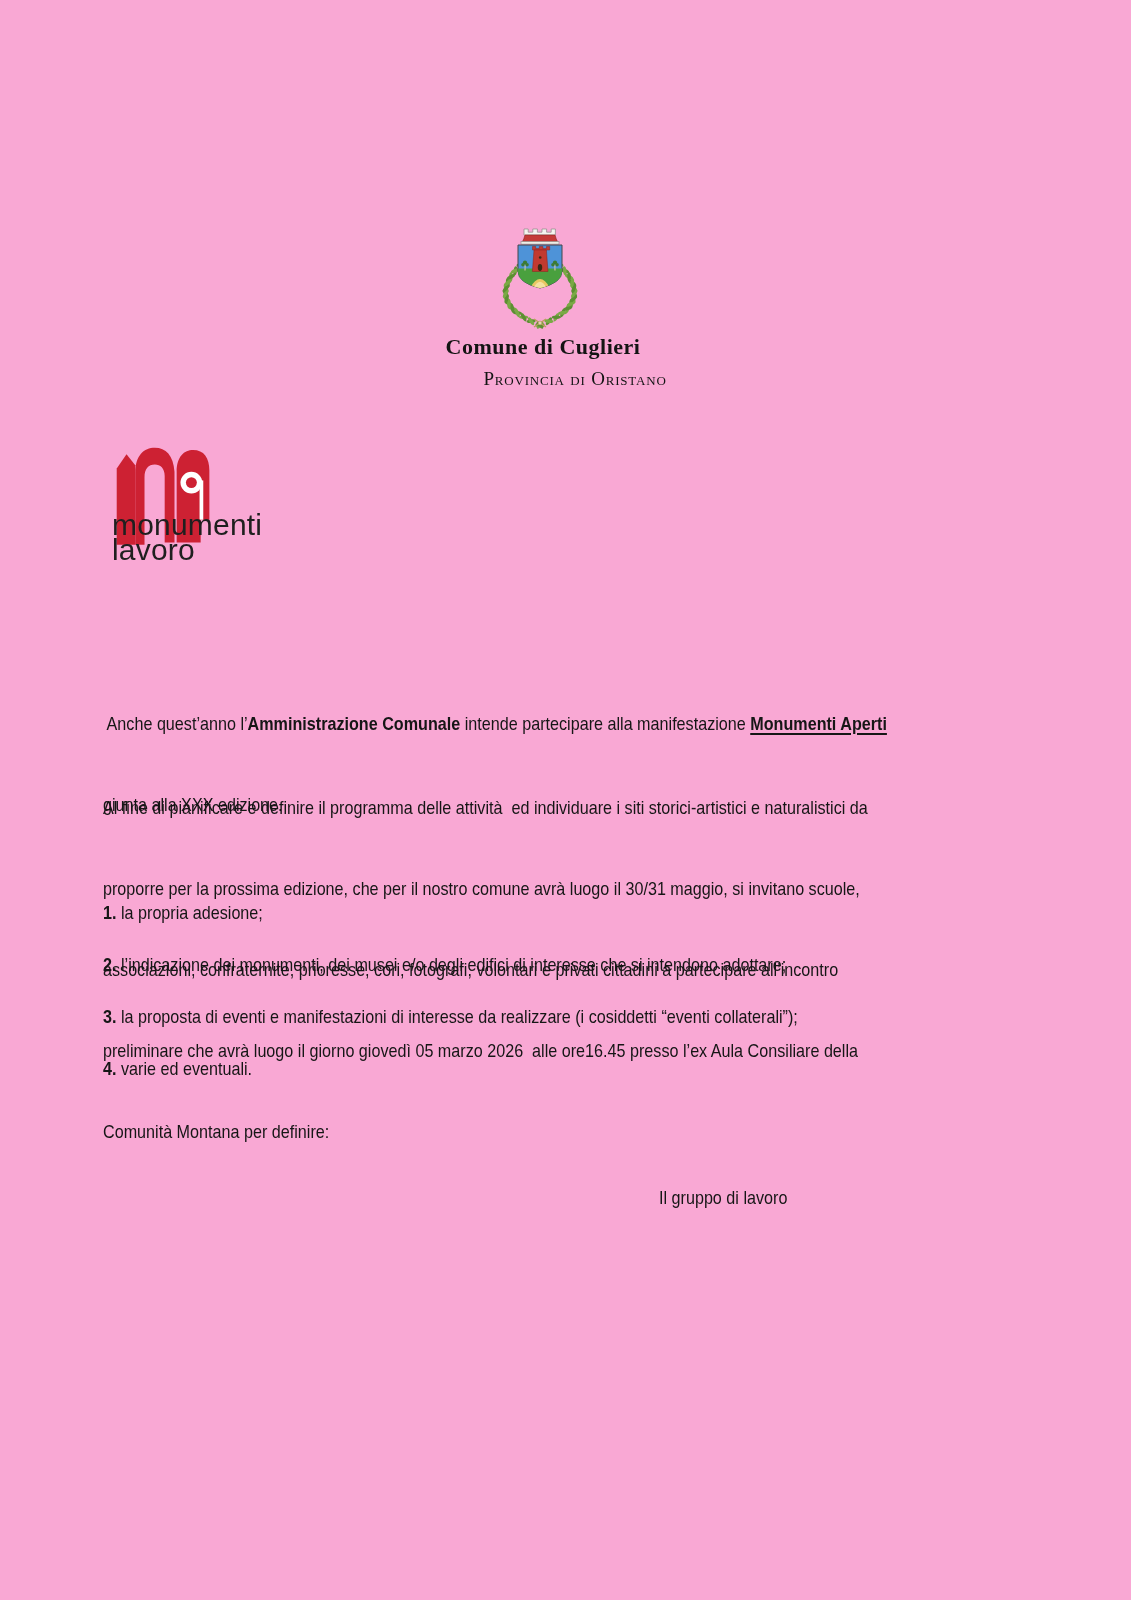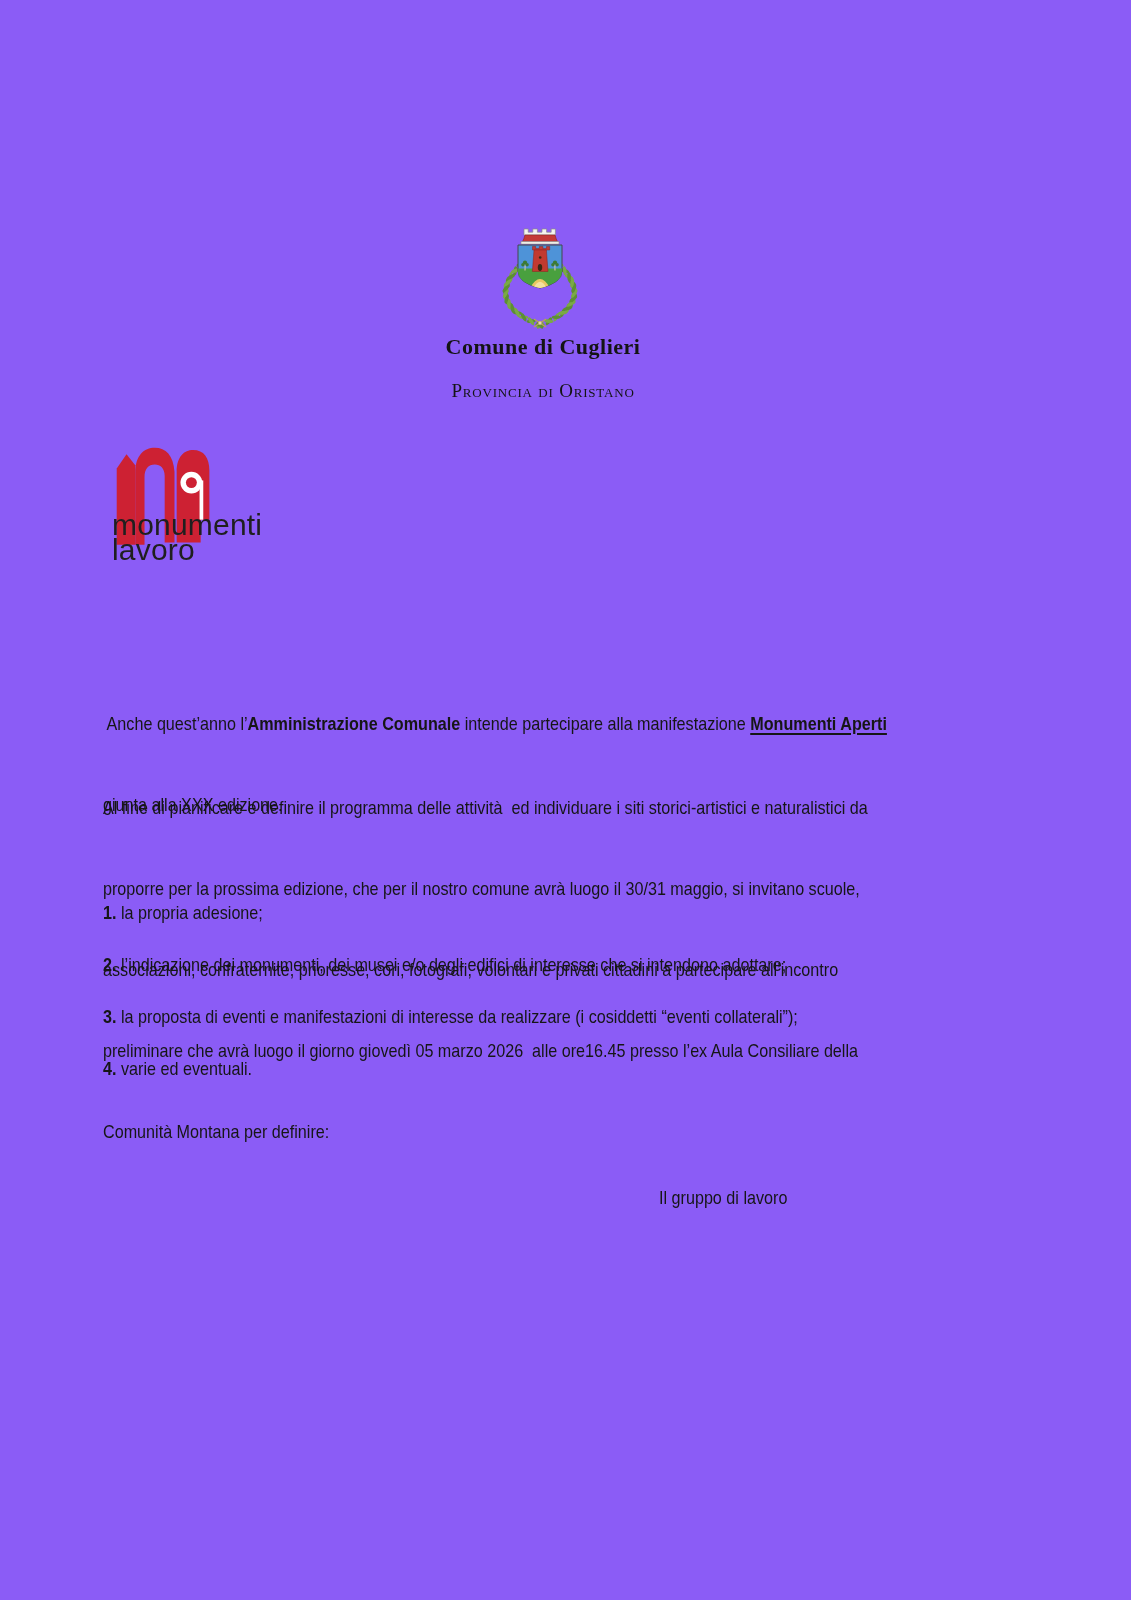--- a/index.html
+++ b/index.html
@@ -1,31 +1,31 @@
 <!DOCTYPE html>
 <html><head>
 <meta charset="utf-8">
 <style>
   html,body{margin:0;padding:0;background:#ffffff;}
   .page{
     position:relative;
     width:1131px;
     height:1600px;
-    background:#8b5cf6;
+    background:#f9a8d4;
     overflow:hidden;
     font-family:"Liberation Sans",sans-serif;
     color:#1a1a1a;
   }
   .crest{position:absolute;left:501px;top:226px;}
   .hdr{
     position:absolute;left:0;width:1086px;text-align:center;
     font-family:"Liberation Serif",serif;color:#141414;white-space:pre;
   }
   .hdr-muni{top:334px;font-size:22px;font-weight:bold;letter-spacing:0.5px;}
-  .hdr-prov{top:380px;font-size:19px;font-variant:small-caps;letter-spacing:0.8px;}
+  .hdr-prov{top:368px;font-size:19px;font-variant:small-caps;letter-spacing:0.8px;margin-left:32px;}
   .ma-mark{position:absolute;left:108px;top:439px;}
   .ma-text{
     position:absolute;left:112px;top:512px;
     font-size:30px;line-height:25px;color:#1f1f1f;letter-spacing:0.2px;
   }
   .blk{
     position:absolute;left:103px;
     font-size:19px;line-height:27px;color:#161616;
     white-space:pre;
     transform:scaleX(0.85);

